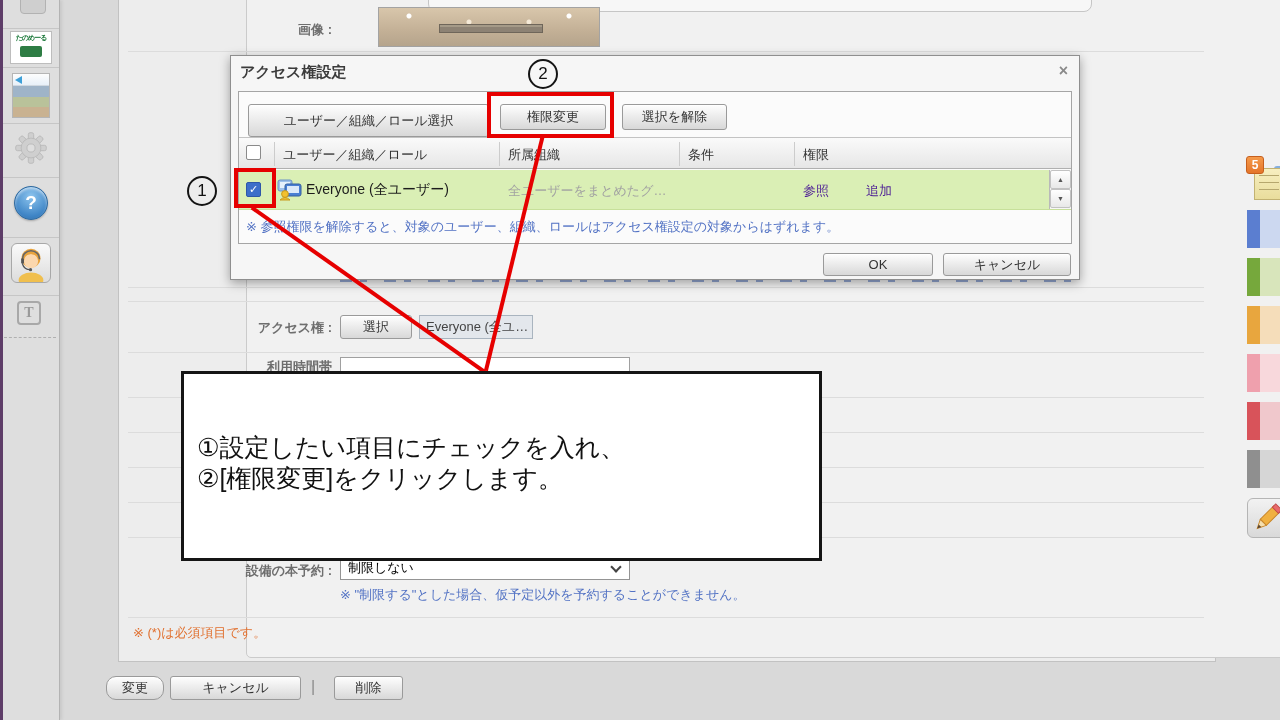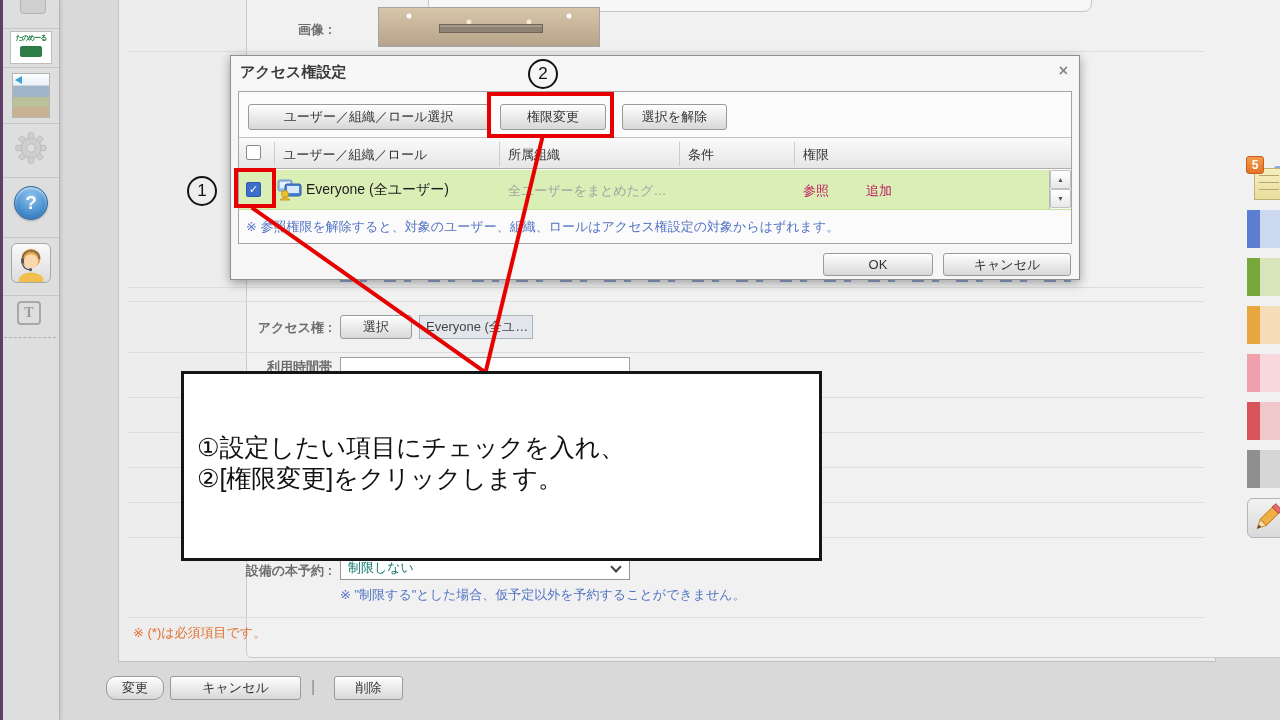--- a/index.html
+++ b/index.html
@@ -59,21 +59,21 @@
                 linear-gradient(180deg,#d8c6ab,#c3b096 60%,#b5a48c); }
   #imgthumb .vent { position:absolute; left:60px; top:16px; width:104px; height:9px; background:#8d8274;
                     border:1px solid #6f665a; box-shadow:inset 0 2px 0 #a59a88; }
   #remnant { left:340px; top:279px; width:732px; height:3px; opacity:.85;
              background:repeating-linear-gradient(90deg,#8097c9 0 12px,transparent 12px 20px,#8097c9 20px 27px,transparent 27px 44px); }
   #accessval { position:absolute; left:419px; top:315px; width:114px; height:24px; background:#e3e7ec;
                border:1px solid #a9b4bf; color:#444; display:flex; align-items:center; padding-left:6px; white-space:nowrap; overflow:hidden; }
   #timesel-part { position:absolute; left:340px; top:357px; width:290px; height:15px; background:#fff;
                   border:1px solid #a0a0a0; border-bottom:none; overflow:hidden; color:#888; padding-left:6px; font-size:12px; }
   .select { position:absolute; background:#fff; border:1px solid #949494; display:flex; align-items:center;
-            padding-left:7px; color:#0f766e; }
+            padding-left:7px; color:#000000; }
   .chev { position:absolute; right:9px; top:6px; width:8px; height:8px; border-right:2px solid #444;
           border-bottom:2px solid #444; transform:rotate(45deg); }
   .bluenote { position:absolute; color:#5272c4; font-size:13px; white-space:nowrap; }
   #reqnote { position:absolute; left:133px; top:624px; color:#e1702f; font-size:13px; }
 
   
   #dlg { position:absolute; left:230px; top:55px; width:850px; height:225px; background:#f6f6f6;
          border:1px solid #8f8f8f; box-shadow:0 3px 10px rgba(0,0,0,.35); z-index:10; }
   #dlg .title { position:absolute; left:9px; top:7px; font-size:15px; font-weight:bold; color:#3c3c3c; }
   #dlg .close { position:absolute; right:11px; top:6px; font-size:16px; font-weight:bold; color:#8a8a8a; cursor:pointer; }
@@ -85,21 +85,21 @@
   #drow { position:absolute; left:0; top:78px; width:832px; height:40px; background:#daefb5; border-bottom:1px solid #c7e09a; }
   .cbx { position:absolute; width:15px; height:15px; background:#fff; border:1px solid #8a8a8a; border-radius:2px; }
   .cbx.checked { background:#3d6ec9; border-color:#2f57a8; color:#fff; font-size:11px; font-weight:bold;
                  display:flex; align-items:center; justify-content:center; }
   #dnote { position:absolute; left:7px; top:126px; font-size:13px; color:#5272c4; white-space:nowrap; }
   #dscroll { position:absolute; right:0; top:0; width:22px; height:39px; background:#f7f7f7; border-left:1px solid #b9b9b9; }
   #dscroll .sb { height:19px; display:flex; align-items:center; justify-content:center; font-size:7px; color:#555;
                  background:linear-gradient(#fff,#e8e8e8); border:1px solid #c2c2c2; border-radius:2px; margin:0; cursor:pointer; }
   .rowname { position:absolute; font-size:14px; color:#1c1c1c; white-space:nowrap; }
   .roworg { position:absolute; font-size:13px; color:#a2a2a2; white-space:nowrap; }
-  .rowperm { position:absolute; font-size:13px; color:#be185d;text-align:center; }
+  .rowperm { position:absolute; font-size:13px; color:#4c1d95;text-align:center; }
 
   
   .redbox { position:absolute; border:4px solid #e60000; z-index:20; }
   .redline { position:absolute; height:4px; background:#e60000; transform-origin:0 0; z-index:20; }
   .numcircle { position:absolute; width:30px; height:30px; border:2.5px solid #141414; border-radius:50%;
                display:flex; align-items:center; justify-content:center; font-size:17px; color:#111;
                z-index:26; background:transparent; font-weight:normal; }
   #notebox { position:absolute; left:181px; top:371px; width:641px; height:190px; background:#fff;
              border:3px solid #151515; z-index:25; padding:58px 0 0 13px; }
   #notebox div { font-size:25px; line-height:31px; color:#111; white-space:nowrap; }
@@ -226,21 +226,21 @@
   <button class="btn fbtn" style="left:170px; width:131px;">キャンセル</button>
   <span id="fdiv">|</span>
   <button class="btn fbtn" style="left:326px; width:69px;margin-left:8px;">削除</button>
 
   <div id="dlg">
     <div class="title">アクセス権設定</div>
     <div class="close">×</div>
 
     <div id="dpanel">
 
-      <button class="btn" style="left:9px; top:12px; width:241px; height:26px;">ユーザー／組織／ロール選択</button>
+      <button class="btn" style="left:9px; top:12px; width:241px; height:33px;">ユーザー／組織／ロール選択</button>
       <button class="btn" style="left:261px; top:12px; width:106px; height:26px;">権限変更</button>
       <button class="btn" style="left:383px; top:12px; width:105px; height:26px;">選択を解除</button>
 
       <div id="dhead">
         <div class="cbx" style="left:7px; top:7px;"></div>
         <div class="colsep" style="left:35px"></div>
         <div class="colsep" style="left:260px"></div>
         <div class="colsep" style="left:440px"></div>
         <div class="colsep" style="left:555px"></div>
         <span style="left:44px">ユーザー／組織／ロール</span>

